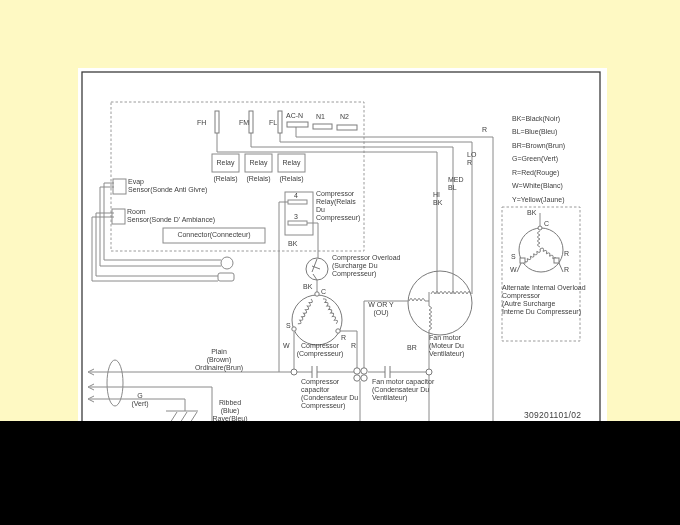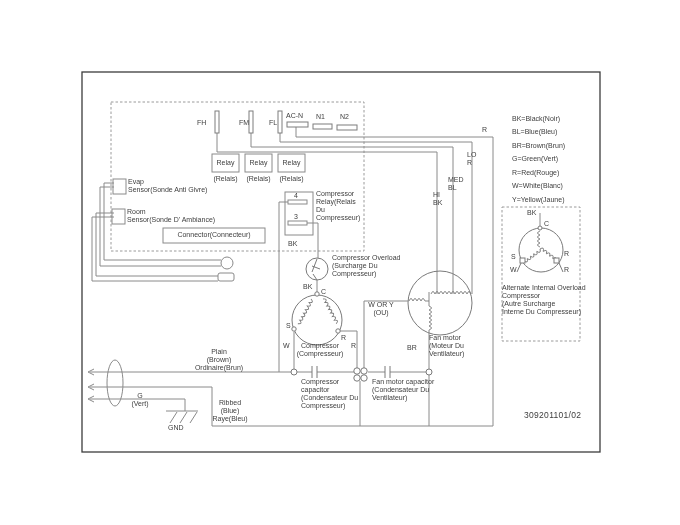--- a/index.html
+++ b/index.html
@@ -1,16 +1,16 @@
 <!DOCTYPE html>
 <html><head>
 <meta charset="utf-8">
 <style>
   html,body{margin:0;padding:0;background:#000;}
-  .stage{position:relative;width:680px;height:525px;background:#ffffff;overflow:hidden;
+  .stage{position:relative;width:680px;height:421px;background:#fef9c3;overflow:hidden;
          font-family:"Liberation Sans",sans-serif;}
   .page{position:absolute;left:78px;top:68px;width:529px;height:390px;background:#fff;}
   svg.wiring{position:absolute;left:0;top:0;}
   .lbl{position:absolute;font-size:7px;line-height:8px;color:#3d3d3d;white-space:pre-line;}
   .ctr{text-align:center;}
   .legend-line{position:absolute;font-size:7px;line-height:8px;color:#3d3d3d;}
   .pn{position:absolute;font-size:8.5px;color:#3d3d3d;letter-spacing:.3px;}
 </style>
 </head>
 <body>

